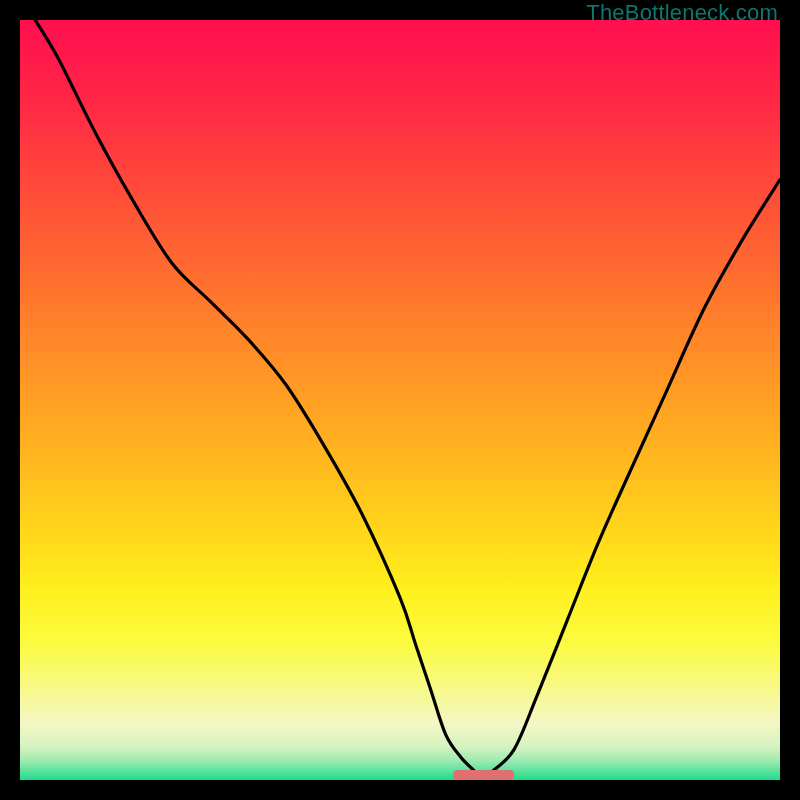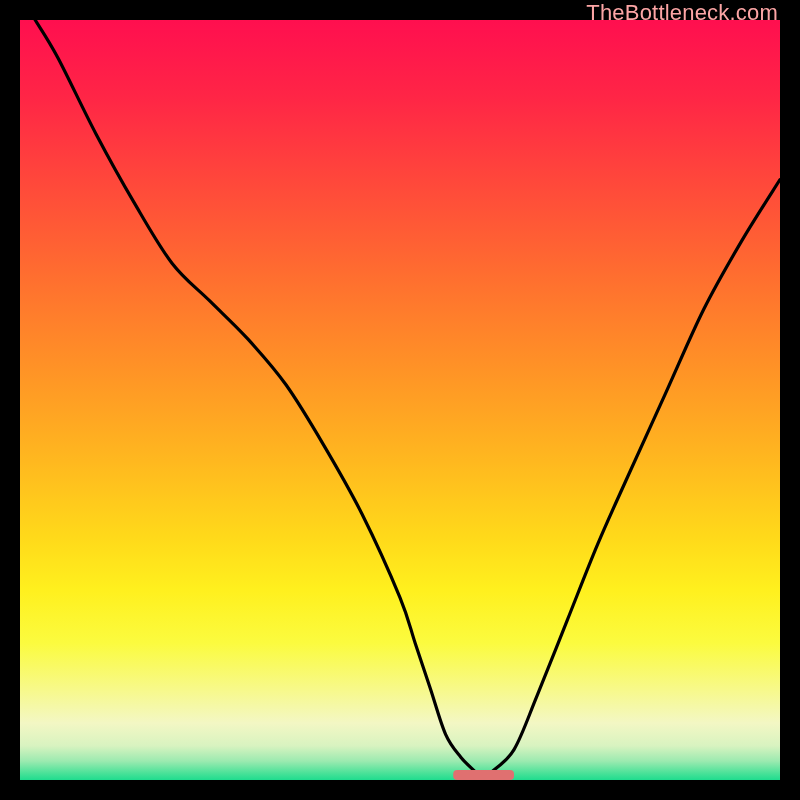--- a/index.html
+++ b/index.html
@@ -25,21 +25,21 @@
     width: 760px;
     height: 760px;
     overflow: hidden;
   }
   .watermark {
     position: absolute;
     top: 0px;
     right: 22px;
     font-family: Arial, Helvetica, sans-serif;
     font-size: 22px;
-    color: #fca5a5;
+    color: #0f766e;
     letter-spacing: 0.2px;
     user-select: none;
   }
   svg {
     display: block;
   }
 </style>
 </head>
 <body>
 

